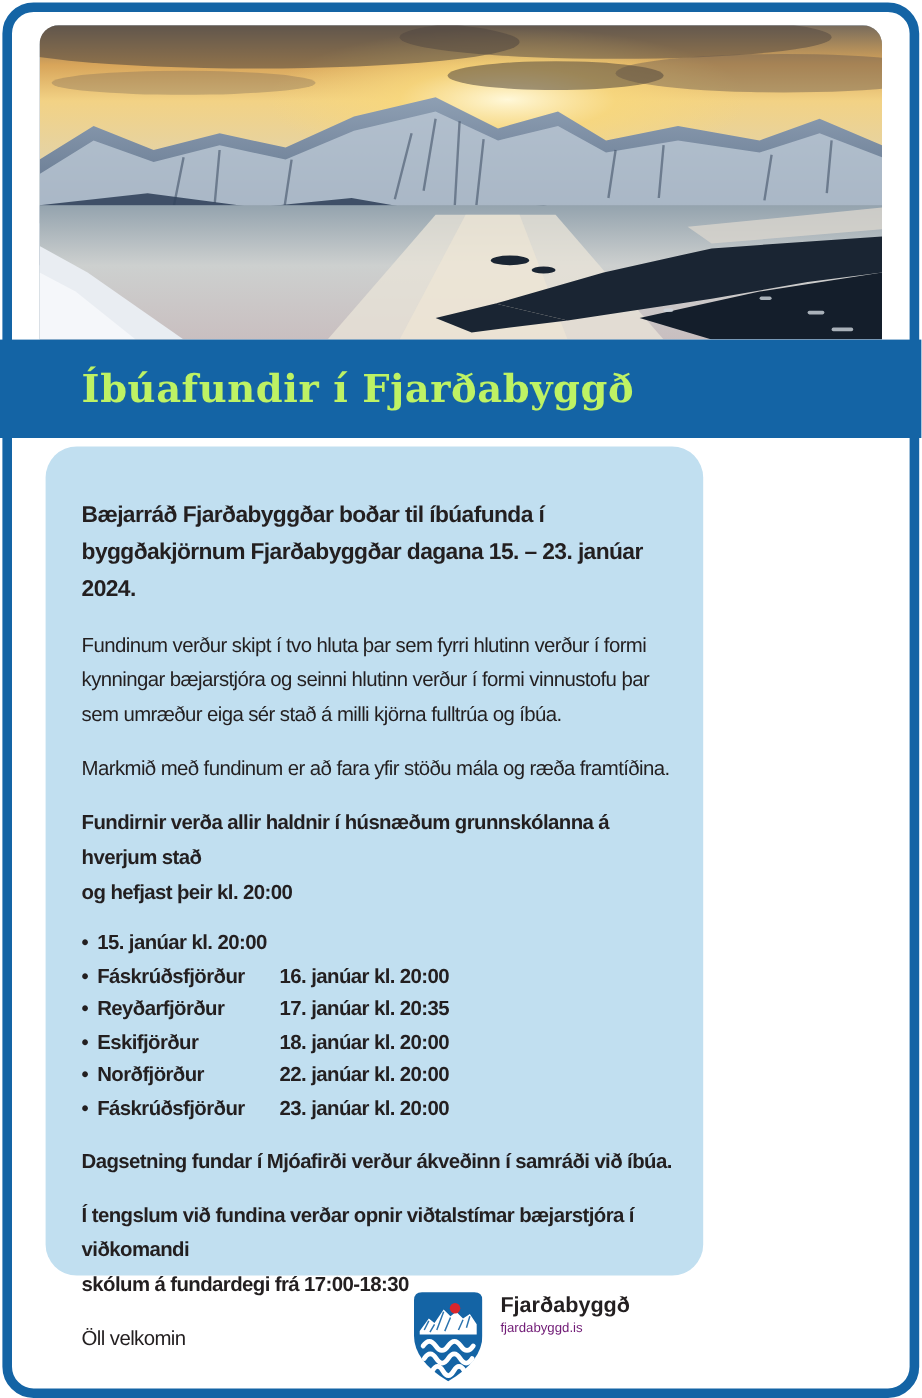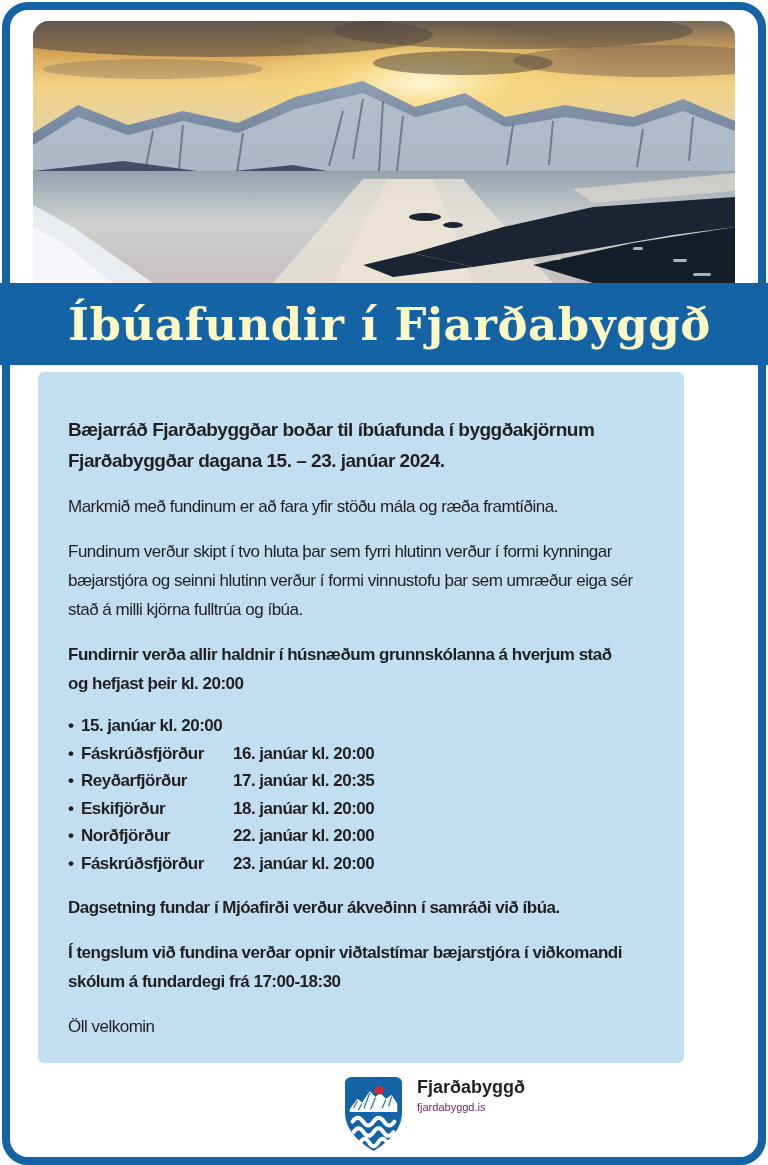--- a/index.html
+++ b/index.html
@@ -14,27 +14,27 @@
   .hero{
     position:absolute;left:33px;top:21px;width:702px;height:262px;
     border-radius:16px 16px 0 0;overflow:hidden;z-index:2;background:#9fb0c0;
   }
   .hero svg{display:block;width:100%;height:100%;}
   .banner{
     position:absolute;left:0;top:283px;width:768px;height:82px;
     background:#1464a5;z-index:3;display:flex;align-items:center;
   }
   .banner h1{
-    margin:0 0 0 68px;color:#fef9c3;
+    margin:0 0 0 68px;color:#bef264;
     font-family:"DejaVu Serif", serif;font-weight:bold;
-    font-size:45px;letter-spacing:0.5px;line-height:1;
+    font-size:32px;letter-spacing:0.5px;line-height:1;
   }
   .content-box{
-    position:absolute;left:38px;top:372px;width:646px;height:691px;
-    background:#c1dff0;border-radius:6px;z-index:2;box-sizing:border-box;
+    position:absolute;left:38px;top:372px;width:548px;height:691px;
+    background:#c1dff0;border-radius:26px;z-index:2;box-sizing:border-box;
     padding:42px 23px 20px 30px;
   }
   .content-box p{
     margin:0;font-size:17px;line-height:29px;letter-spacing:-0.5px;
     max-width:640px;white-space:pre-line;
   }
   .content-box .bold{font-weight:bold;}
   .intro{font-size:19px !important;line-height:31px !important;}
   .mt{margin-top:16px !important;}
   .schedule{margin-top:14px;}
@@ -130,22 +130,22 @@
     <polygon fill="#f5f7fa" points="0,206 30,222 80,262 0,262"></polygon>
   </svg>
 </div>
 
 <div class="banner">
   <h1>Íbúafundir í Fjarðabyggð</h1>
 </div>
 
 <div class="content-box">
   <p class="bold intro">Bæjarráð Fjarðabyggðar boðar til íbúafunda í byggðakjörnum Fjarðabyggðar dagana 15. – 23. janúar 2024.</p>
+  <p class="mt">Fundinum verður skipt í tvo hluta þar sem fyrri hlutinn verður í formi kynningar bæjarstjóra og seinni hlutinn verður í formi vinnustofu þar sem umræður eiga sér stað á milli kjörna fulltrúa og íbúa.</p>
   <p class="mt">Markmið með fundinum er að fara yfir stöðu mála og ræða framtíðina.</p>
-  <p class="mt">Fundinum verður skipt í tvo hluta þar sem fyrri hlutinn verður í formi kynningar bæjarstjóra og seinni hlutinn verður í formi vinnustofu þar sem umræður eiga sér stað á milli kjörna fulltrúa og íbúa.</p>
   <p class="bold mt">Fundirnir verða allir haldnir í húsnæðum grunnskólanna á hverjum stað
 og hefjast þeir kl. 20:00</p>
 
   <div class="schedule">
     <div class="schedule-row">
       <span class="bullet">•</span>
       <span class="time">15. janúar kl. 20:00</span>
     </div>
     <div class="schedule-row">
       <span class="bullet">•</span>

